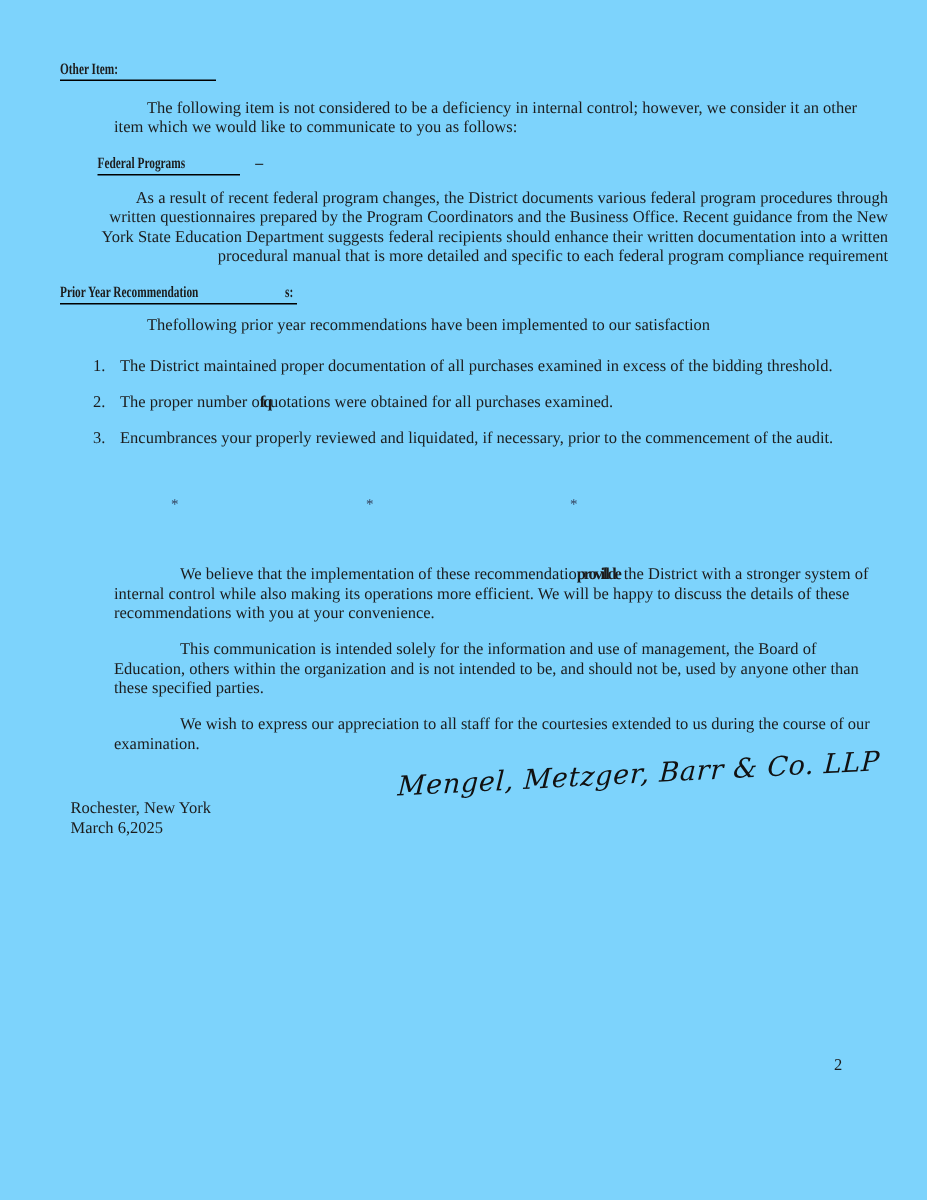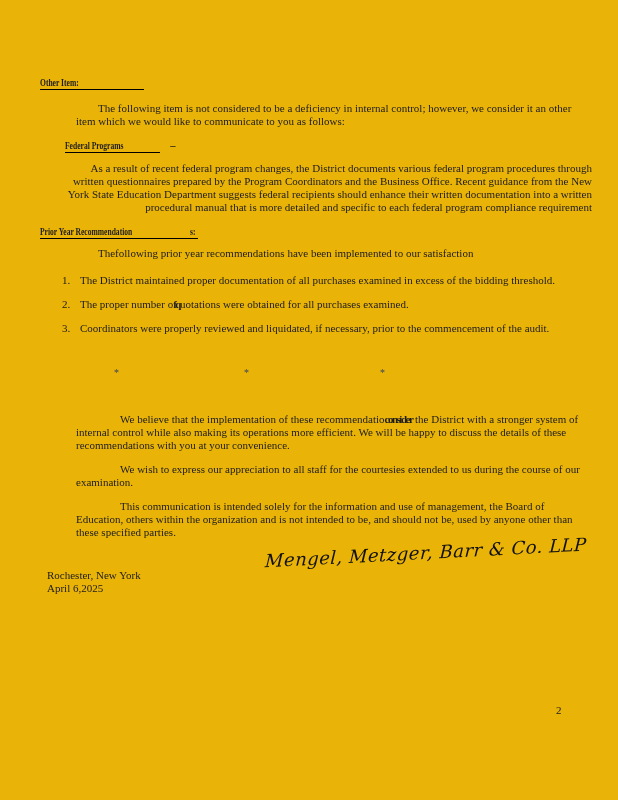--- a/index.html
+++ b/index.html
@@ -1,25 +1,25 @@
 <!DOCTYPE html>
 <html><head>
 <meta charset="utf-8">
 <style>
   html,body{margin:0;padding:0;background:#e8e8e8;}
   .page{
     position:relative;
     width:618px;height:800px;
-    background:#eab308;
+    background:#7dd3fc;
     font-family:"Liberation Serif", serif;
     color:#1c1c1c;
     font-size:11px;
     line-height:13px;
     box-sizing:border-box;
-    padding:76px 26px 0 40px;
+    padding:40px 26px 0 40px;
     overflow:hidden;
   }
   p{margin:0;}
   .heading{
     font-weight:bold;
     font-size:10.5px;
     margin:0;
   }
   .underline-wrap{
     display:inline-block;
@@ -120,37 +120,37 @@
     <div class="list-item">
       <span class="list-num">1.</span>
       <span>The District maintained proper documentation of all purchases examined in excess of the bidding threshold.</span>
     </div>
     <div class="list-item">
       <span class="list-num">2.</span>
       <span><span>The proper number o</span><span class="overlap">fq</span><span>uotations were obtained for all purchases examined.</span></span>
     </div>
     <div class="list-item">
       <span class="list-num">3.</span>
-      <span>Coordinators were properly reviewed and liquidated, if necessary, prior to the commencement of the audit.</span>
+      <span>Encumbrances your properly reviewed and liquidated, if necessary, prior to the commencement of the audit.</span>
     </div>
   </div>
 
   <div class="asterisk-row">
     <span class="asterisk ast-1">*</span>
     <span class="asterisk ast-2">*</span>
     <span class="asterisk ast-3">*</span>
   </div>
 
-  <p class="para para-believe indent-lg"><span>We believe that the implementation of these recommendatio</span><span class="overlap">consider</span><span> the District with a stronger system of internal control while also making its operations more efficient.  We will be happy to discuss the details of these recommendations with you at your convenience.</span></p>
+  <p class="para para-believe indent-lg"><span>We believe that the implementation of these recommendatio</span><span class="overlap">provillde</span><span> the District with a stronger system of internal control while also making its operations more efficient.  We will be happy to discuss the details of these recommendations with you at your convenience.</span></p>
+
+  <p class="para para-comm indent-lg">This communication is intended solely for the information and use of management, the Board of Education, others within the organization and is not intended to be, and should not be, used by anyone other than these specified parties.</p>
 
   <p class="para para-wish indent-lg">We wish to express our appreciation to all staff for the courtesies extended to us during the course of our examination.</p>
-
-  <p class="para para-comm indent-lg">This communication is intended solely for the information and use of management, the Board of Education, others within the organization and is not intended to be, and should not be, used by anyone other than these specified parties.</p>
 
   <div class="closing">
     <div class="signature">Mengel, Metzger, Barr &amp; Co. LLP</div>
     <div class="city">Rochester, New York</div>
-    <div class="date">April 6,2025</div>
+    <div class="date">March 6,2025</div>
   </div>
 
   <div class="page-number">2</div>
 
 </div>
 
 </body></html>

